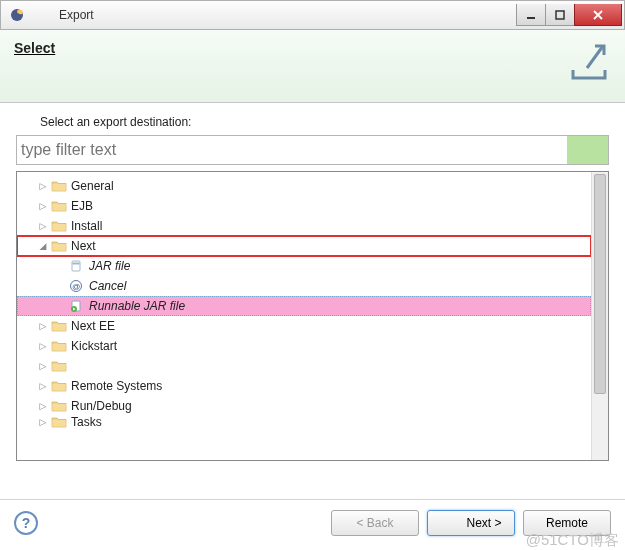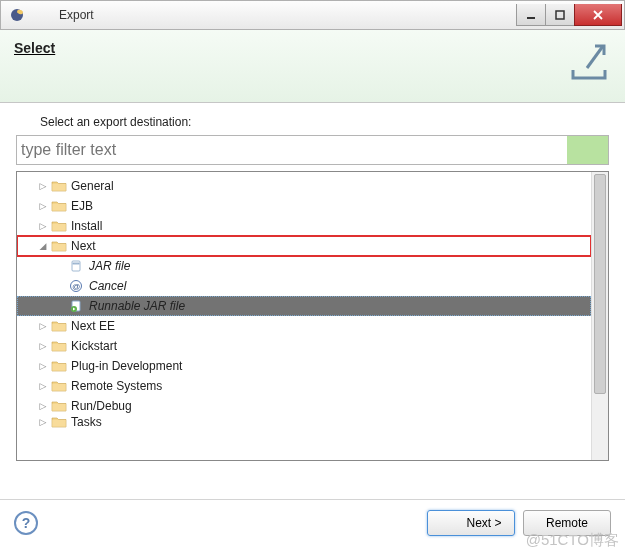--- a/index.html
+++ b/index.html
@@ -23,21 +23,21 @@
 .label { font-size: 12px; color: #222; margin-bottom: 6px; margin-left: 24px; }
 .filter { width: 100%; height: 30px; border: 1px solid #b5b5b5; font-size: 16px; padding: 2px 4px; background: linear-gradient(to right, #fff 93%, #b8e2a0 93%); }
 
 .tree-wrap { margin-top: 6px; height: 290px; border: 1px solid #888; overflow: hidden; position: relative; background: #fff; }
 .tree-scroll { position: absolute; inset: 0 17px 0 0; overflow: hidden; }
 .scrollbar { position: absolute; right: 0; top: 0; bottom: 0; width: 17px; background: #f0f0f0; border-left: 1px solid #ddd; }
 .thumb { position: absolute; left: 2px; right: 2px; top: 2px; height: 220px; background: #cfcfcf; border: 1px solid #b0b0b0; border-radius: 2px; }
 
 .tree { font-size: 12px; color: #222; padding: 4px 0; }
 .row { display: flex; align-items: center; height: 20px; padding-left: 4px; white-space: nowrap; cursor: default; }
-.row.sel { background: #737373; outline: 1px dotted #7aa8cf; outline-offset: -1px; }
+.row.sel { background: #f9a8d4; outline: 1px dotted #7aa8cf; outline-offset: -1px; }
 .exp { width: 12px; text-align: center; color: #888; font-size: 9px; margin-right: 2px; }
 .fico { width: 16px; height: 14px; margin-right: 4px; display:flex; align-items:center; }
 .hl { outline: 2px solid #e03030; outline-offset: -1px; }
 .l1 { padding-left: 20px; }
 .l2 { padding-left: 38px; font-style: italic; }
 
 .footer { position: absolute; left: 0; right: 0; bottom: 0; padding: 10px 14px 14px; border-top: 1px solid #d4d4d4; display: flex; align-items: center; }
 .help { width: 24px; height: 24px; border: 2px solid #6b90c0; border-radius: 50%; color: #5a7fb0; display: flex; align-items: center; justify-content: center; font-weight: bold; font-size: 14px; cursor: pointer; }
 .btns { margin-left: auto; display: flex; gap: 8px; }
 .btn { min-width: 88px; height: 26px; font-size: 12px; background: linear-gradient(#fdfdfd,#e6e6e6); border: 1px solid #a8a8a8; border-radius: 3px; cursor: pointer; }
@@ -191,21 +191,20 @@
             <span>Kickstart</span>
           </div>
           <div class="row l1">
             <span class="exp">▷</span>
             <span class="fico">
               <svg class="folder" viewBox="0 0 16 14" width="16" height="14">
                 <path class="f1" d="M1 3 h5 l1.5 1.5 H15 V12 H1 Z"></path>
                 <path class="f2" d="M1 5 h14 v7 H1 Z" opacity=".4"></path>
               </svg>
             </span>
-            <span>Plug-in Development</span>
           </div>
           <div class="row l1">
             <span class="exp">▷</span>
             <span class="fico">
               <svg class="folder" viewBox="0 0 16 14" width="16" height="14">
                 <path class="f1" d="M1 3 h5 l1.5 1.5 H15 V12 H1 Z"></path>
                 <path class="f2" d="M1 5 h14 v7 H1 Z" opacity=".4"></path>
               </svg>
             </span>
             <span>Remote Systems</span>
@@ -234,18 +233,19 @@
     </div>
     <div class="scrollbar">
         <div class="thumb"></div>
       </div>
   </div>
 </div>
 
 <div class="footer">
   <div class="help">?</div>
   <div class="btns">
+    <button class="btn" disabled="">&lt; Back</button>
     <button class="btn primary">Next &gt;</button>
     <button class="btn">Remote</button>
   </div>
 </div>
 
 <div class="wm">@51CTO博客</div>
 
 </body></html>

